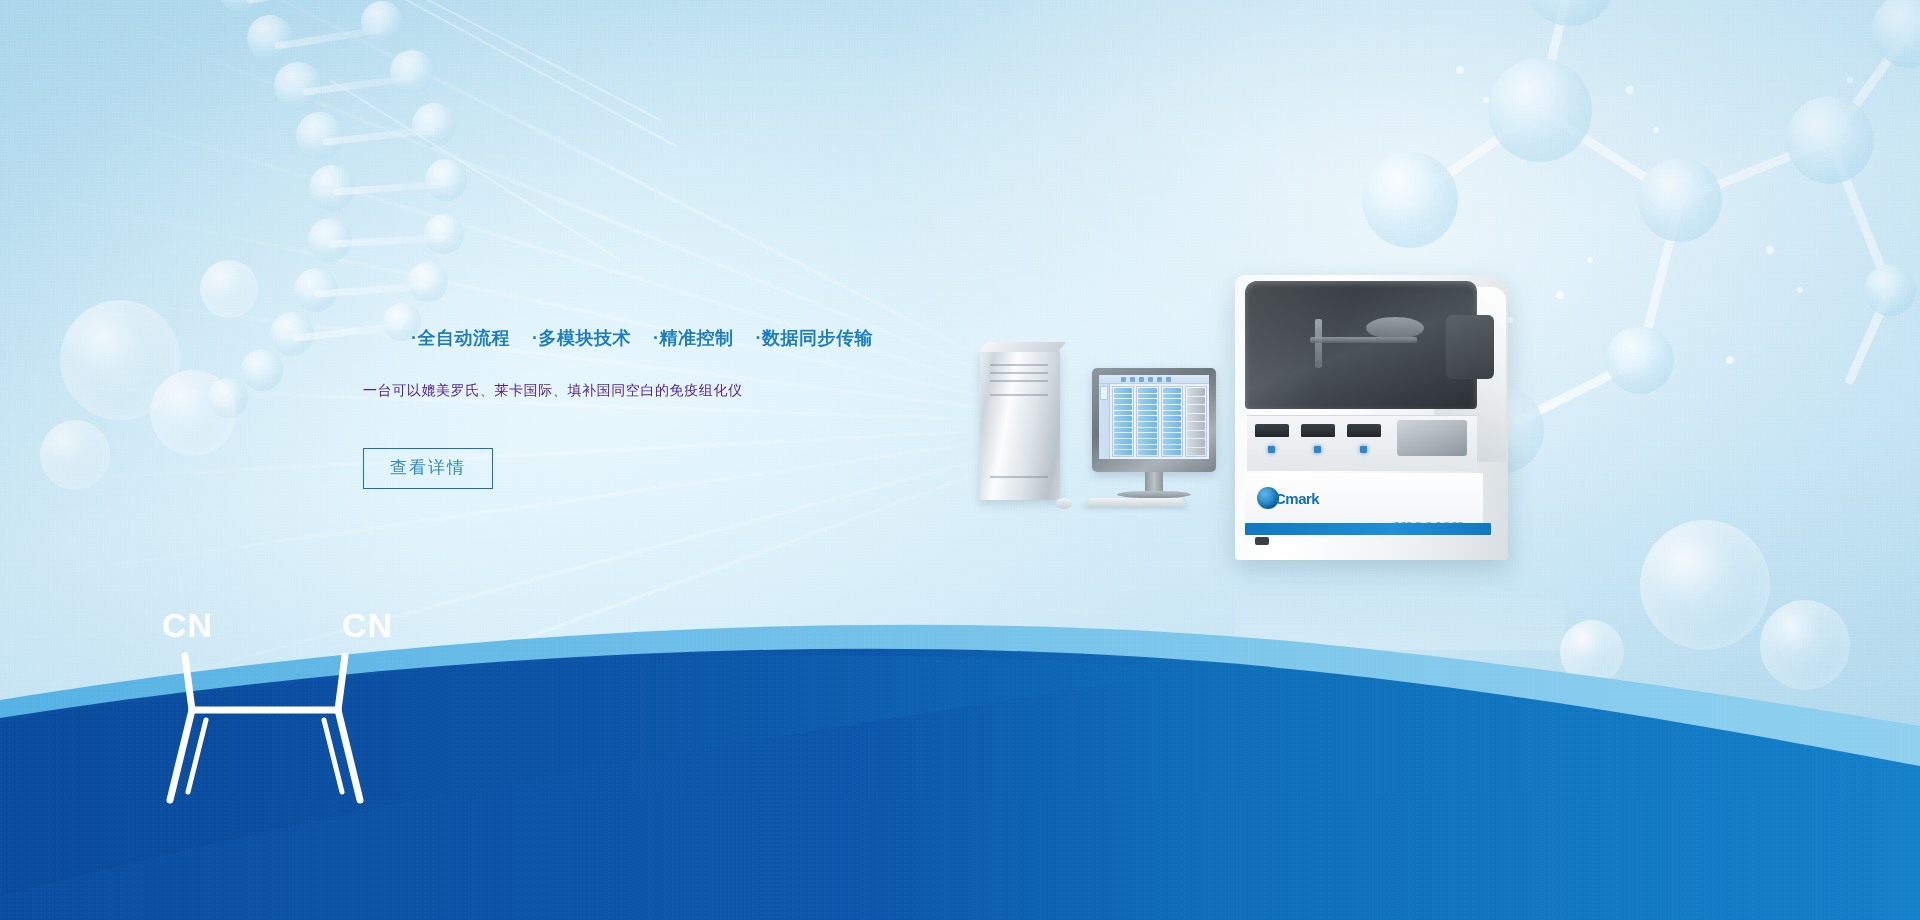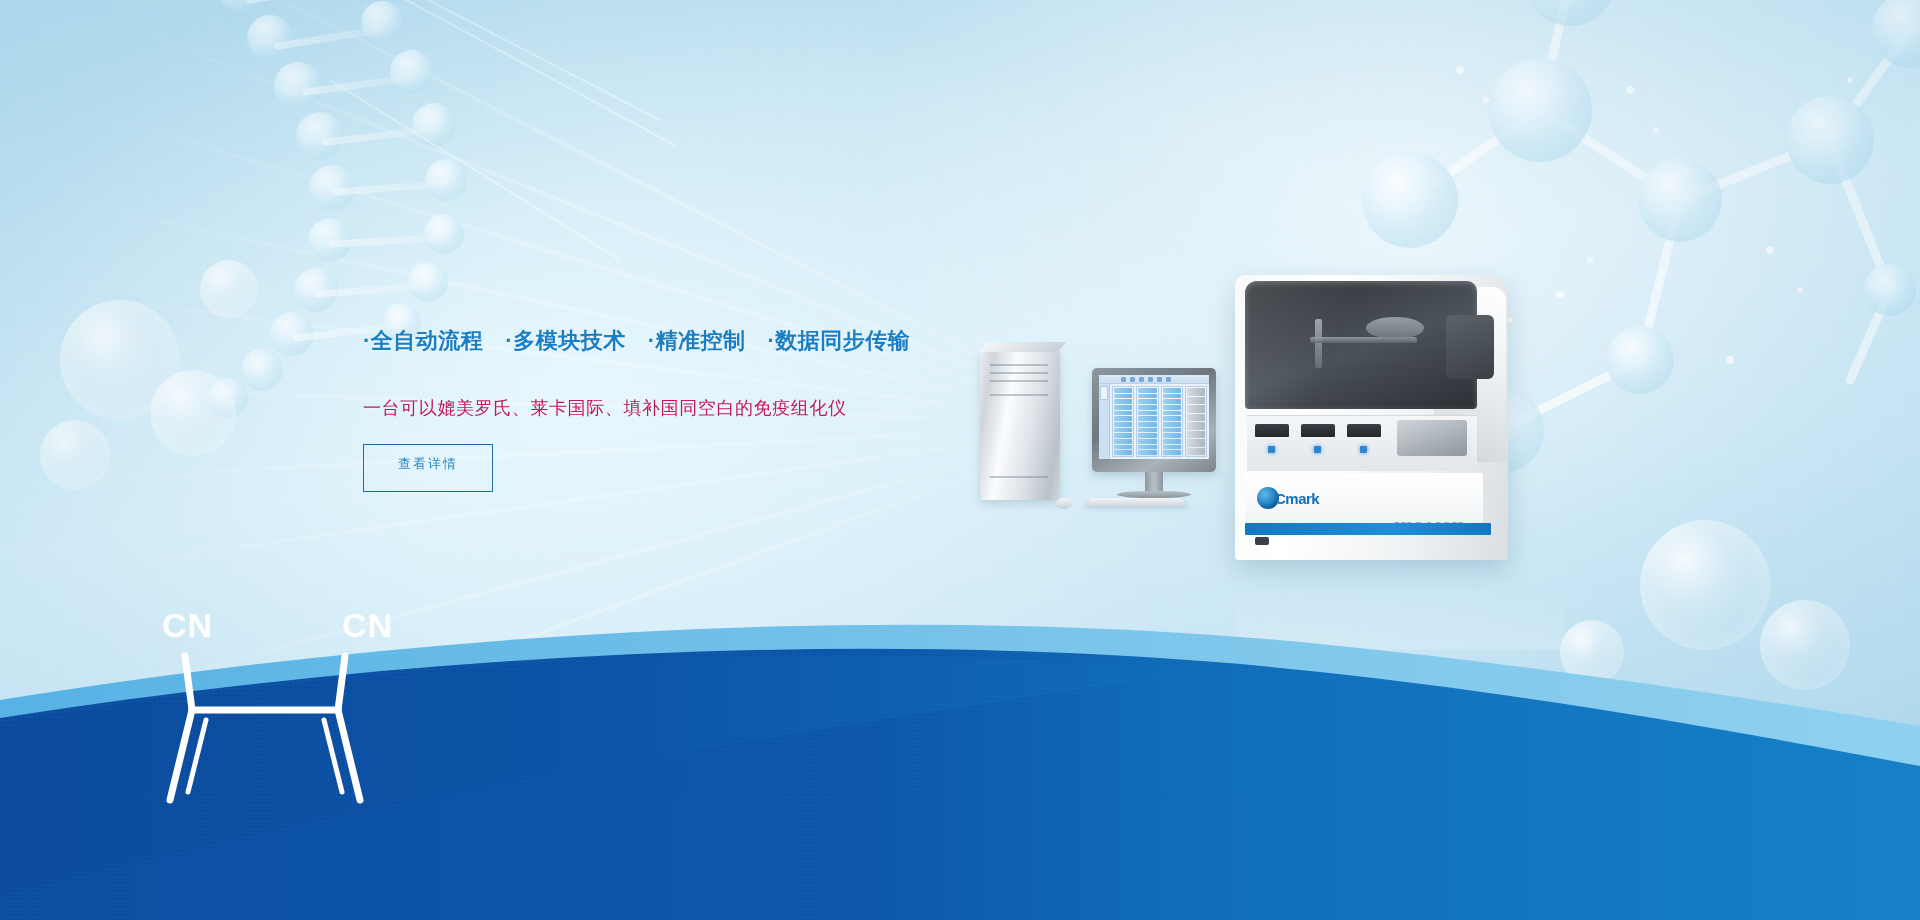--- a/index.html
+++ b/index.html
@@ -99,47 +99,48 @@
     font-size:50px;
     line-height:1.06;
     letter-spacing:3px;
     text-shadow:0 2px 4px rgba(0,40,80,.35);
     white-space:nowrap;
   }
 
   .features {
     margin-top:26px;
     color:#1a7ec4;
-    font-size:22px;
+    font-size:18px;
     font-weight:700;
     letter-spacing:.5px;
     white-space:nowrap;
     text-shadow:0 1px 2px rgba(255,255,255,.7);
+    margin-left:48px;
   }
   .features span { margin-right:22px; }
   .features span:last-child { margin-right:0; }
 
   .desc {
-    margin-top:40px;
-    color:#be185d;
-    font-size:18px;
+    margin-top:32px;
+    color:#4c1d95;
+    font-size:14px;
     letter-spacing:.6px;
     white-space:nowrap;
     text-shadow:0 1px 2px rgba(255,255,255,.6);
   }
 
   .cta {
-    margin-top:24px;
+    margin-top:48px;
     display:inline-block;
-    width:130px; height:48px;
+    width:130px; height:41px;
     line-height:38px;
     text-align:center;
     border:1px solid #1b6fae;
     color:#2a89c6;
-    font-size:13px;
+    font-size:17px;
     letter-spacing:2px;
     background:transparent;
     cursor:pointer;
     user-select:none;
     text-shadow:0 1px 1px rgba(255,255,255,.55);
   }
 
   
   .equipment { position:absolute; left:980px; top:330px; width:650px; height:330px; }
 

